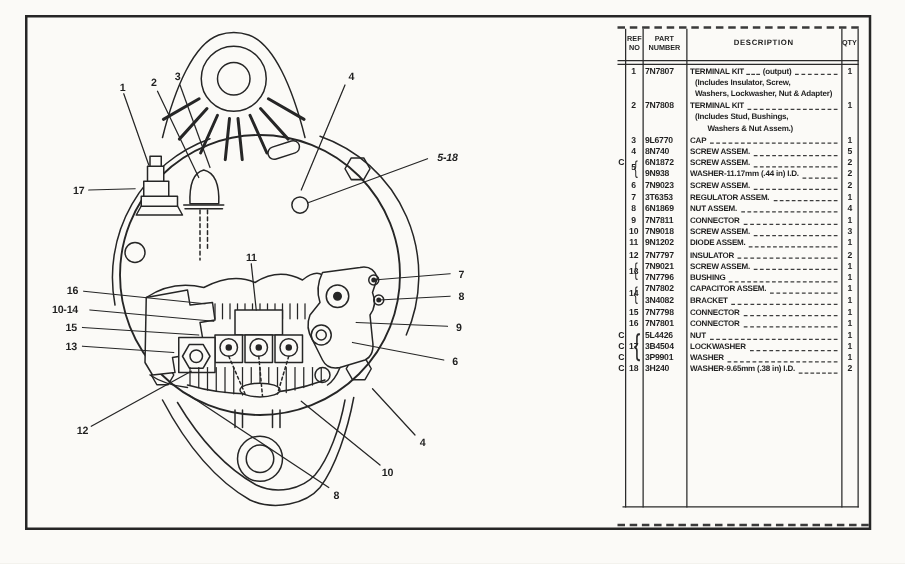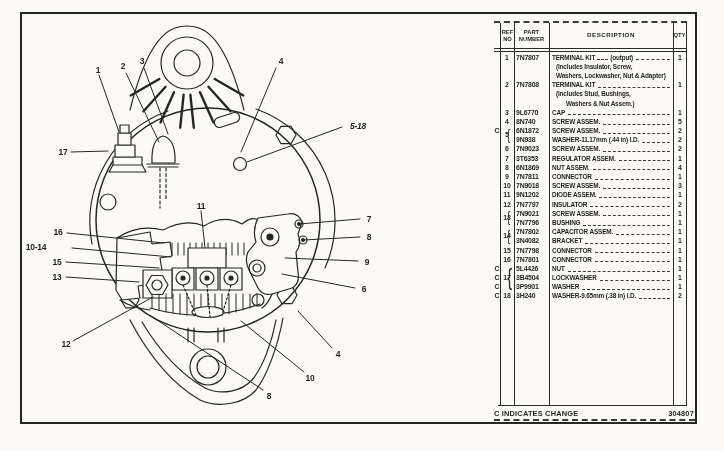--- a/index.html
+++ b/index.html
@@ -243,21 +243,21 @@
 
   <div id="callouts">
       <div class="callout" style="left: 98px; top: 70px;">1</div>
       <div class="callout" style="left: 123px; top: 66px;">2</div>
       <div class="callout" style="left: 142px; top: 61px;">3</div>
       <div class="callout" style="left: 281px; top: 61px;">4</div>
       <div class="callout" style="left: 358px; top: 126px; font-style: italic;">5-18</div>
       <div class="callout" style="left: 63px; top: 152px;">17</div>
       <div class="callout" style="left: 201px; top: 206px;">11</div>
       <div class="callout" style="left: 58px; top: 232px;">16</div>
-      <div class="callout" style="left: 36px; top: 247px;">10-14</div>
+      <div class="callout" style="left: 52px; top: 247px;">10-14</div>
       <div class="callout" style="left: 57px; top: 262px;">15</div>
       <div class="callout" style="left: 57px; top: 277px;">13</div>
       <div class="callout" style="left: 66px; top: 344px;">12</div>
       <div class="callout" style="left: 369px; top: 219px;">7</div>
       <div class="callout" style="left: 369px; top: 237px;">8</div>
       <div class="callout" style="left: 367px; top: 262px;">9</div>
       <div class="callout" style="left: 364px; top: 289px;">6</div>
       <div class="callout" style="left: 338px; top: 354px;">4</div>
       <div class="callout" style="left: 310px; top: 378px;">10</div>
       <div class="callout" style="left: 269px; top: 396px;">8</div>
@@ -552,19 +552,15 @@
         </div>
       </div>
     <div class="vline v1"></div>
     <div class="vline v2"></div>
     <div class="vline v3"></div>
     <div class="vline v4"></div>
     <div class="vline v5"></div>
     <div class="tbottom"></div>
   </div>
 
-  <div class="tfooter">
-    <span>C INDICATES CHANGE</span>
-    <span>304807</span>
-  </div>
   <div class="footer-dash"></div>
 
 </div>
 
 </body></html>

